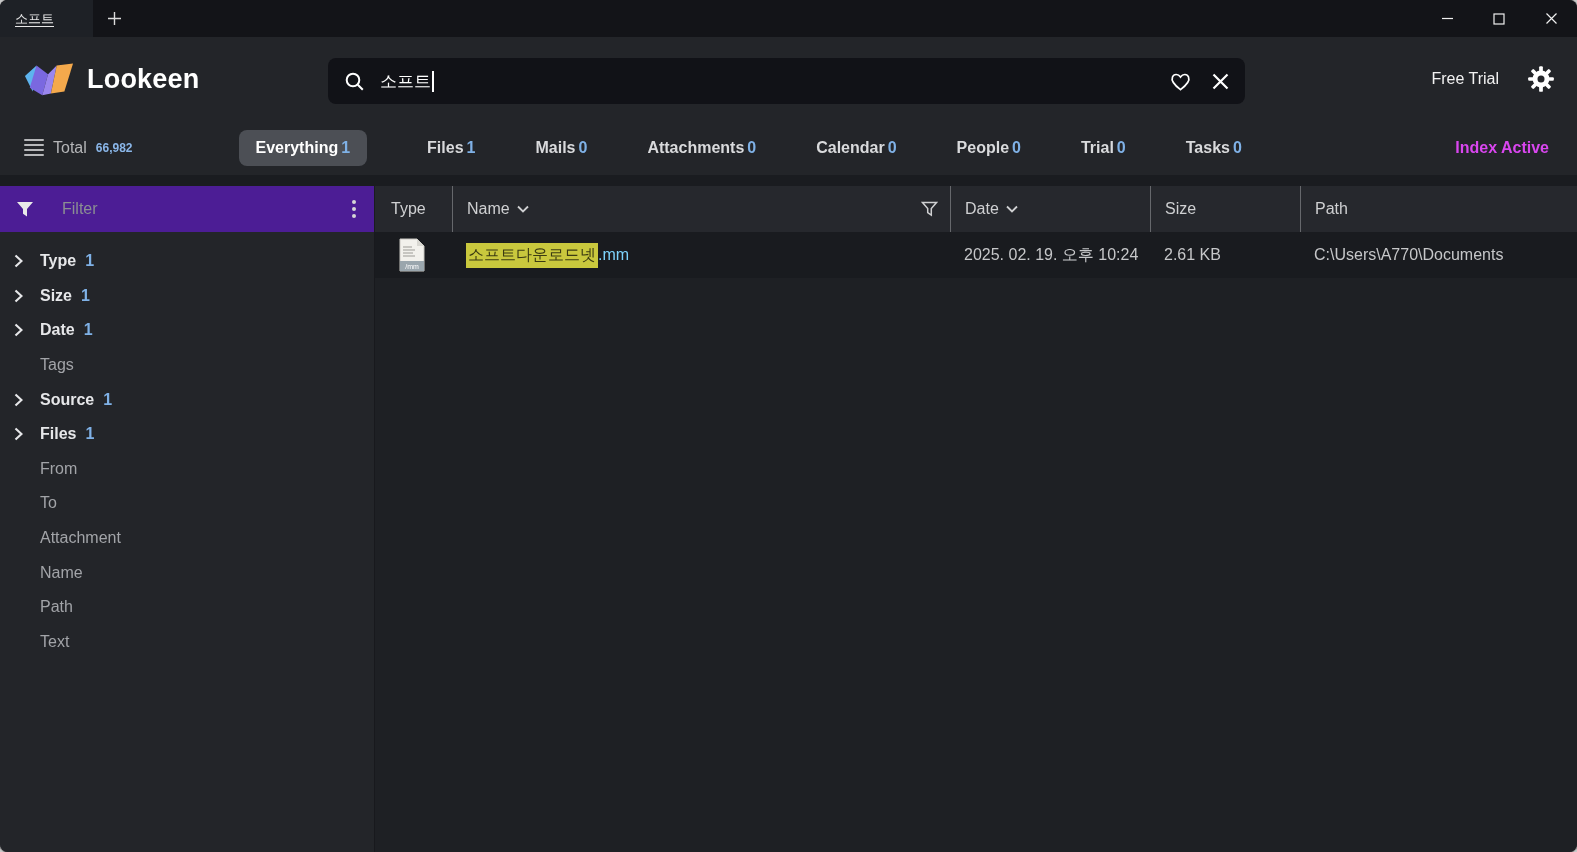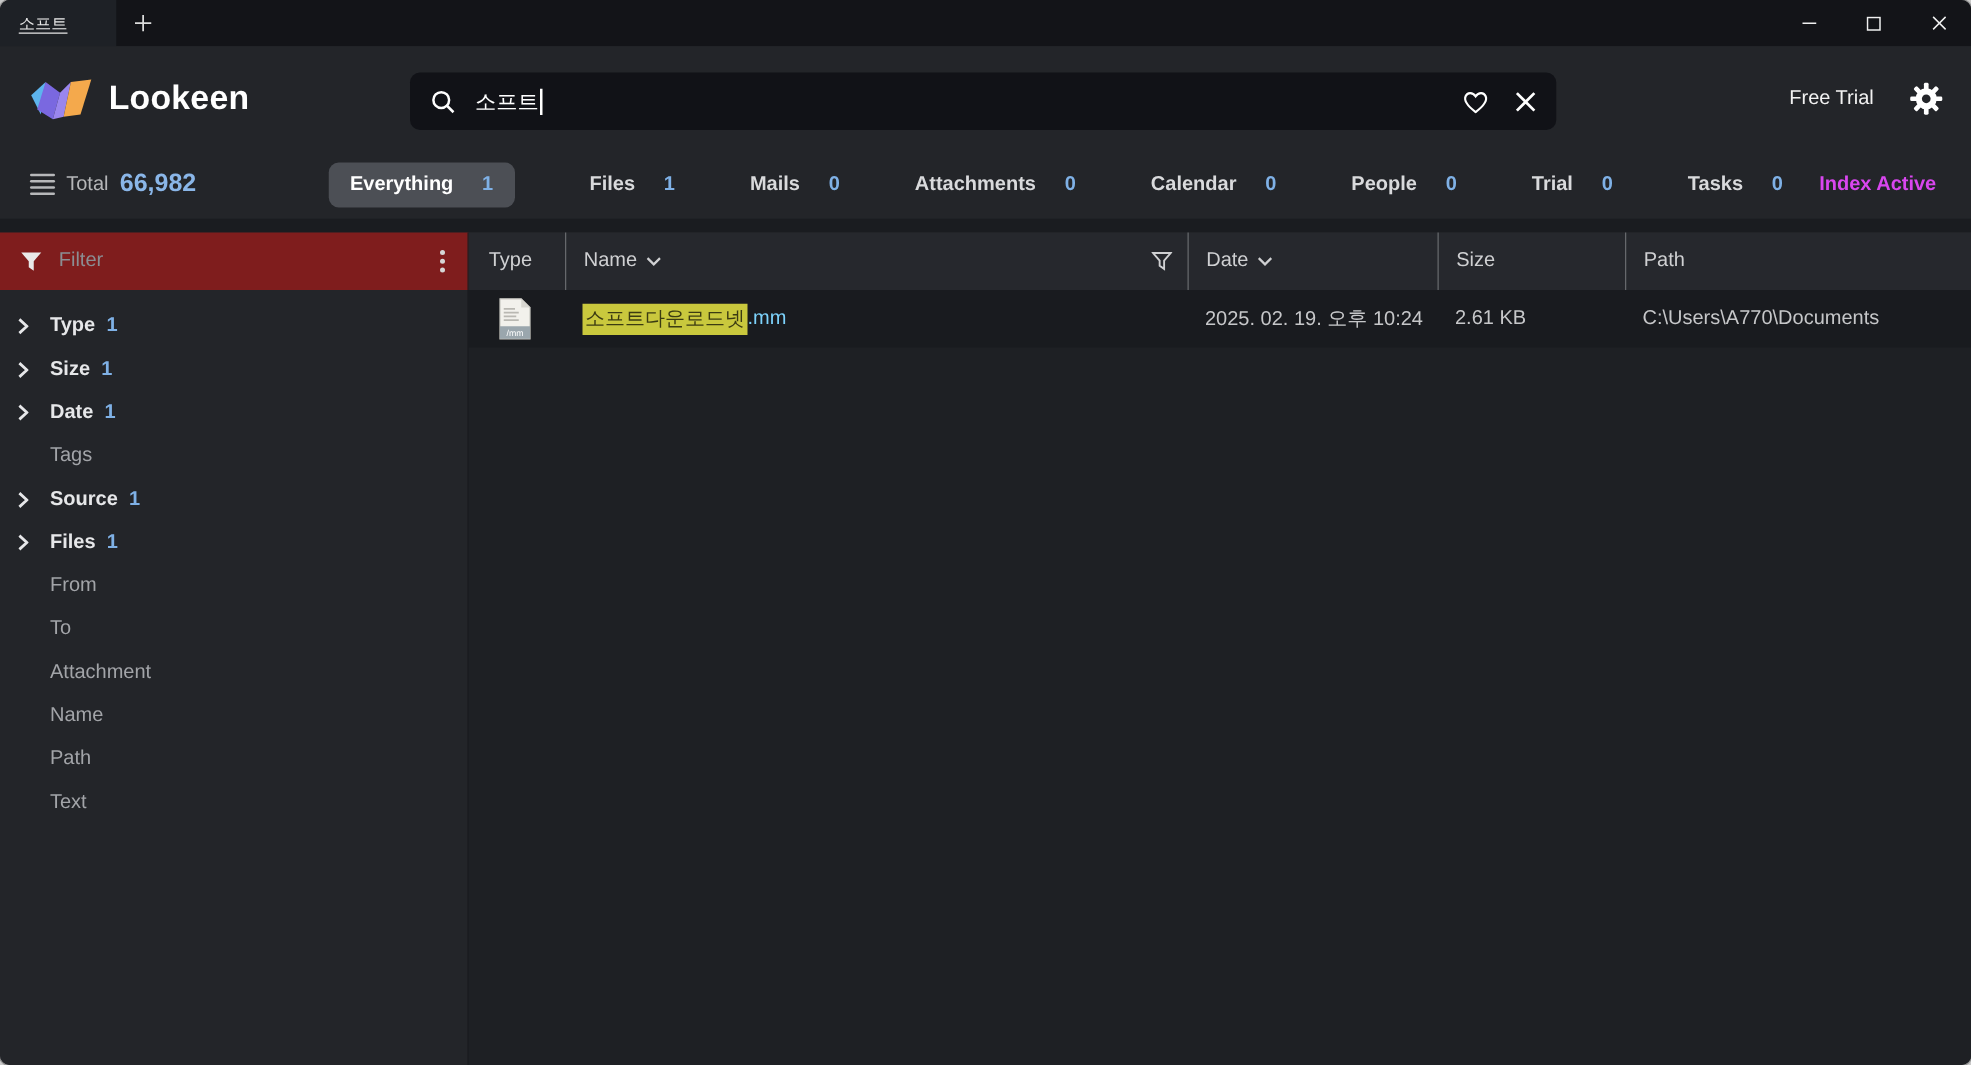--- a/index.html
+++ b/index.html
@@ -26,34 +26,34 @@
   .search-actions { margin-left:auto; display:flex; align-items:center; gap:20px; }
   .header-right { position:absolute; right:22px; top:50%; transform:translateY(-50%); display:flex; align-items:center; gap:28px; }
   .free-trial { color:#f2f2f2; font-size:16px; cursor:pointer; }
 
   
   .counts-row { height:55px; background:#232529; display:flex; align-items:center; padding:0 28px 0 24px; flex:0 0 auto; }
   .total-group { display:flex; align-items:center; gap:9px; }
   .hamburger { display:flex; flex-direction:column; gap:2.5px; cursor:pointer; }
   .hamburger span { display:block; width:20px; height:2.5px; background:#b7b8ba; border-radius:1px; }
   .total-label { color:#b5b6b8; font-size:16px; }
-  .total-value { color:#8ab6e8; font-size:20px; font-weight:700; }
+  .total-value { color:#8ab6e8; font-size:12px; font-weight:700; }
   .count-tabs { display:flex; align-items:center; gap:60px; margin-left:106px; }
-  .count-tab { display:flex; align-items:center; gap:23px; cursor:pointer; white-space:nowrap; }
+  .count-tab { display:flex; align-items:center; gap:3px; cursor:pointer; white-space:nowrap; }
   .count-tab .lbl { color:#d9dadc; font-size:16px; font-weight:700; }
   .count-tab .cnt { color:#7fb1e6; font-size:16px; font-weight:700; }
   .count-tab.active { background:#4c4f55; border-radius:8px; padding:9px 17px; }
   .count-tab.active .lbl { color:#ffffff; }
   .index-status { margin-left:auto; color:#d946ef; font-size:16px; font-weight:700; }
 
   .gap-strip { height:11px; background:#1a1c20; flex:0 0 auto; }
 
   
   .content-header { height:46px; display:flex; flex:0 0 auto; }
-  .filter-box { width:375px; flex:0 0 auto; background:#7f1d1d; display:flex; align-items:center; padding:0 12px 0 16px; border-right:1px solid #1a1c20; }
+  .filter-box { width:375px; flex:0 0 auto; background:#4c1d95; display:flex; align-items:center; padding:0 12px 0 16px; border-right:1px solid #1a1c20;gap:15px; }
   .filter-placeholder { color:#8b8e93; font-size:16px; margin-left:13px; }
   .kebab { margin-left:auto; display:flex; flex-direction:column; gap:3px; cursor:pointer; padding:4px 6px; }
   .kebab span { width:4px; height:4px; background:#d6d6d6; border-radius:50%; }
   .table-header { flex:1; background:#26282d; display:flex; align-items:center; color:#cfd0d2; font-size:16px; }
   .col { display:flex; align-items:center; height:100%; }
   .col + .col { border-left:1px solid #66686c; }
   .col-type { width:77px; padding-left:16px; }
   .col-name { width:498px; padding-left:14px; }
   .col-date { width:200px; padding-left:14px; }
   .col-size { width:150px; padding-left:14px; }

